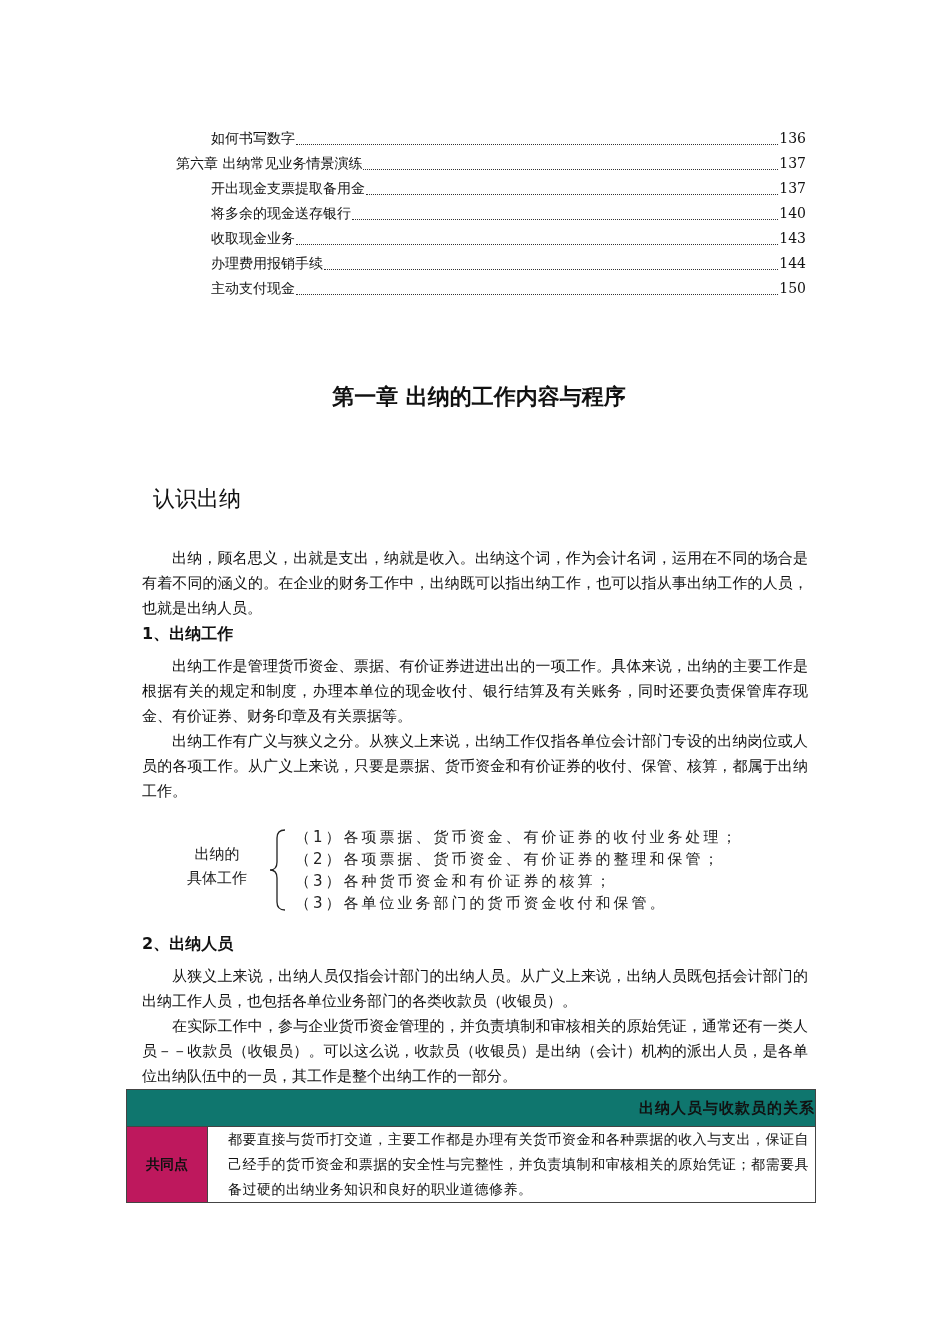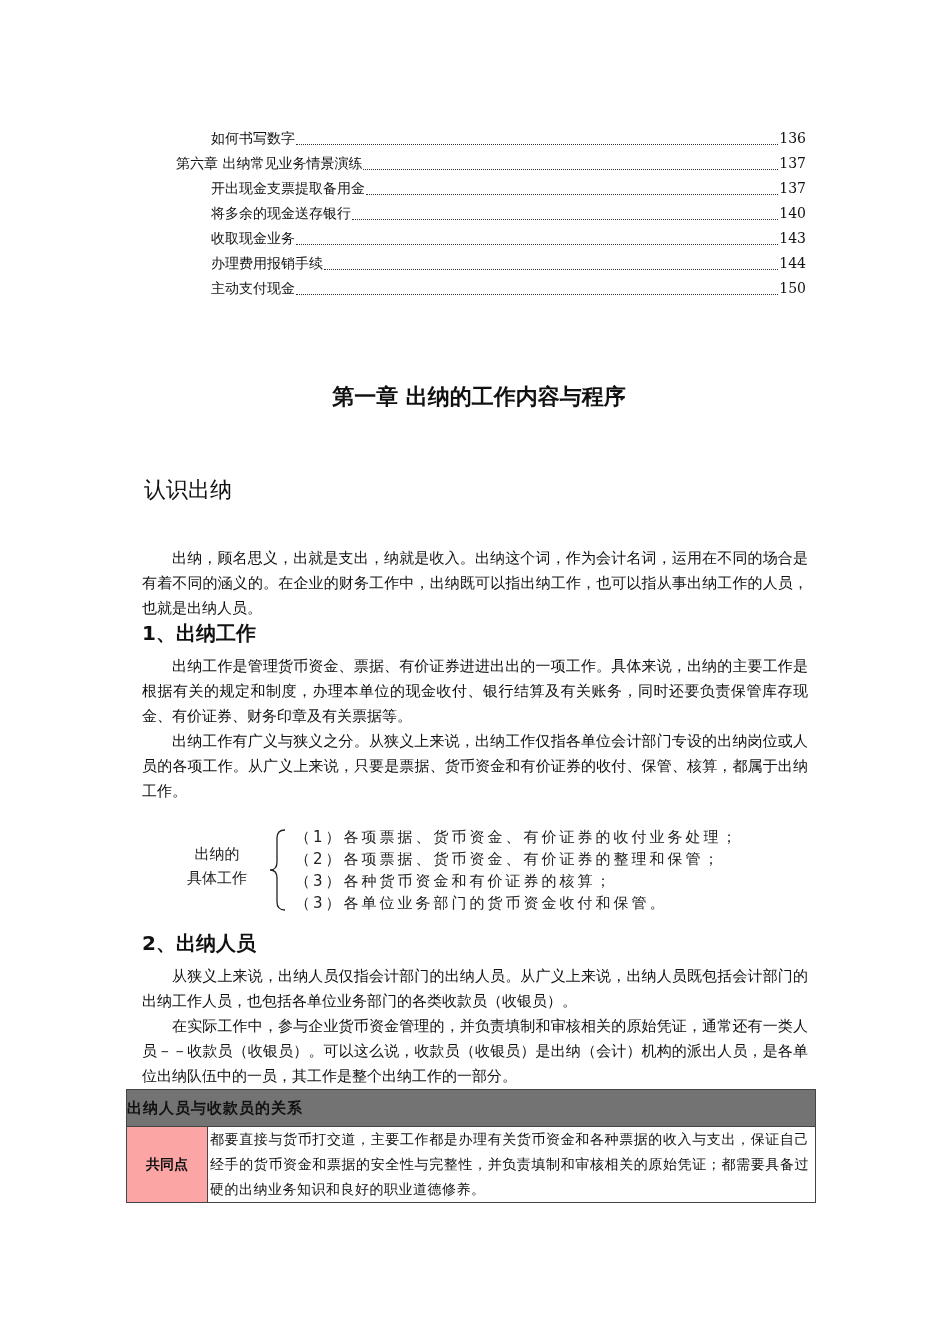--- a/index.html
+++ b/index.html
@@ -80,21 +80,21 @@
       line-height: 25px;
       text-align: justify;
     }
     .para {
       text-indent: 2em;
       margin: 0;
     }
     .subhead {
       font-family: "DejaVu Sans", "Liberation Sans", sans-serif;
       font-weight: bold;
-      font-size: 20px;
+      font-size: 16px;
       margin: 0;
       line-height: 25px;
     }
 
     
     .diagram {
       position: absolute;
       left: 175px;
       top: 826px;
       width: 600px;
@@ -137,38 +137,38 @@
       top: 1089px;
       width: 690px;
       border-collapse: collapse;
       border: 1.5px solid #222;
     }
     .rel-table td, .rel-table th {
       border: 1px solid #444;
       padding: 0;
     }
     .rel-table .tbl-header {
-      background: #737373;
+      background: #0f766e;
       height: 36px;
-      text-align: left;
+      text-align: right;
       font-family: "DejaVu Sans", "Liberation Sans", sans-serif;
       font-weight: bold;
       font-size: 15px;
       letter-spacing: 1px;
     }
     .rel-table .row-label {
-      background: #fca5a5;
+      background: #be185d;
       width: 80px;
       text-align: center;
       font-family: "DejaVu Sans", "Liberation Sans", sans-serif;
       font-weight: bold;
       font-size: 14px;
     }
     .rel-table .row-content {
-      padding: 0 6px 0 2px;
+      padding: 0 6px 0 20px;
       font-size: 14px;
       line-height: 25px;
       text-align: justify;
       height: 75px;
       letter-spacing: 0.5px;
     }
   </style>
 </head>
 <body>
 
@@ -207,21 +207,21 @@
     </div>
     <div class="toc-row level-2">
       <span class="toc-title">主动支付现金</span>
       <span class="toc-leader"></span>
       <span class="toc-page">150</span>
     </div>
   </div>
 
   <h1 class="chapter-title" style="margin:4px;">第一章 出纳的工作内容与程序</h1>
 
-  <h2 class="section-title" style="margin:2px;">认识出纳</h2>
+  <h2 class="section-title" style="margin:11px;">认识出纳</h2>
 
   <div class="body-block" style="top:546px;">
     <p class="para">出纳，顾名思义，出就是支出，纳就是收入。出纳这个词，作为会计名词，运用在不同的场合是有着不同的涵义的。在企业的财务工作中，出纳既可以指出纳工作，也可以指从事出纳工作的人员，也就是出纳人员。</p>
     <p class="subhead">1、出纳工作</p>
     <p class="para" style="margin-top:8px;">出纳工作是管理货币资金、票据、有价证券进进出出的一项工作。具体来说，出纳的主要工作是根据有关的规定和制度，办理本单位的现金收付、银行结算及有关账务，同时还要负责保管库存现金、有价证券、财务印章及有关票据等。</p>
     <p class="para">出纳工作有广义与狭义之分。从狭义上来说，出纳工作仅指各单位会计部门专设的出纳岗位或人员的各项工作。从广义上来说，只要是票据、货币资金和有价证券的收付、保管、核算，都属于出纳工作。</p>
   </div>
 
   <div class="diagram">
     <div class="diagram-label">

